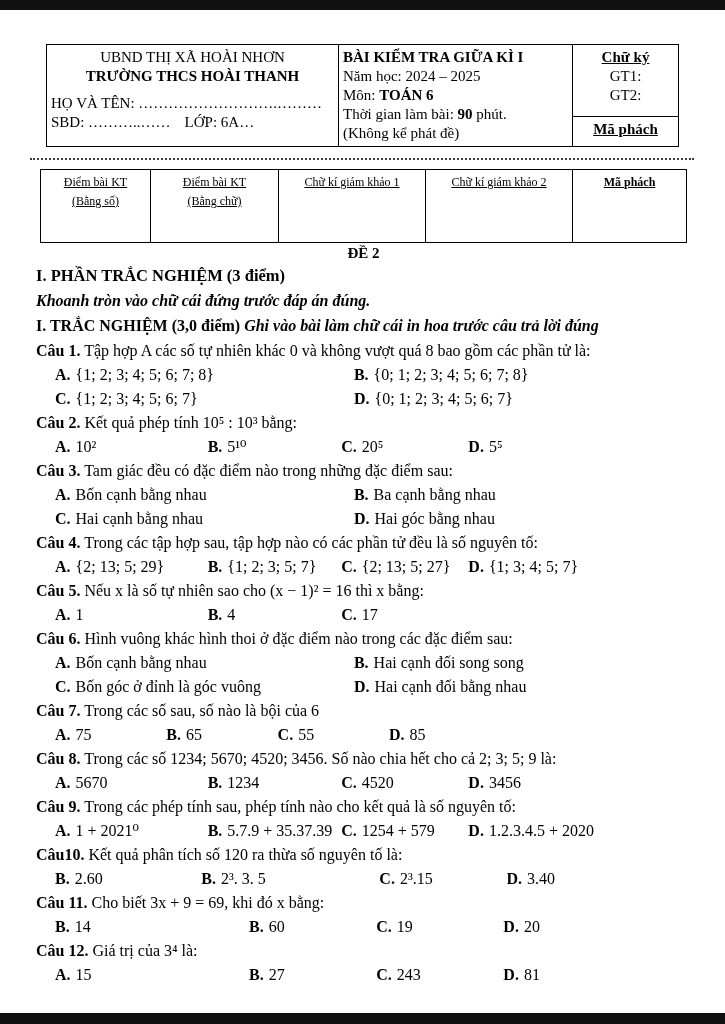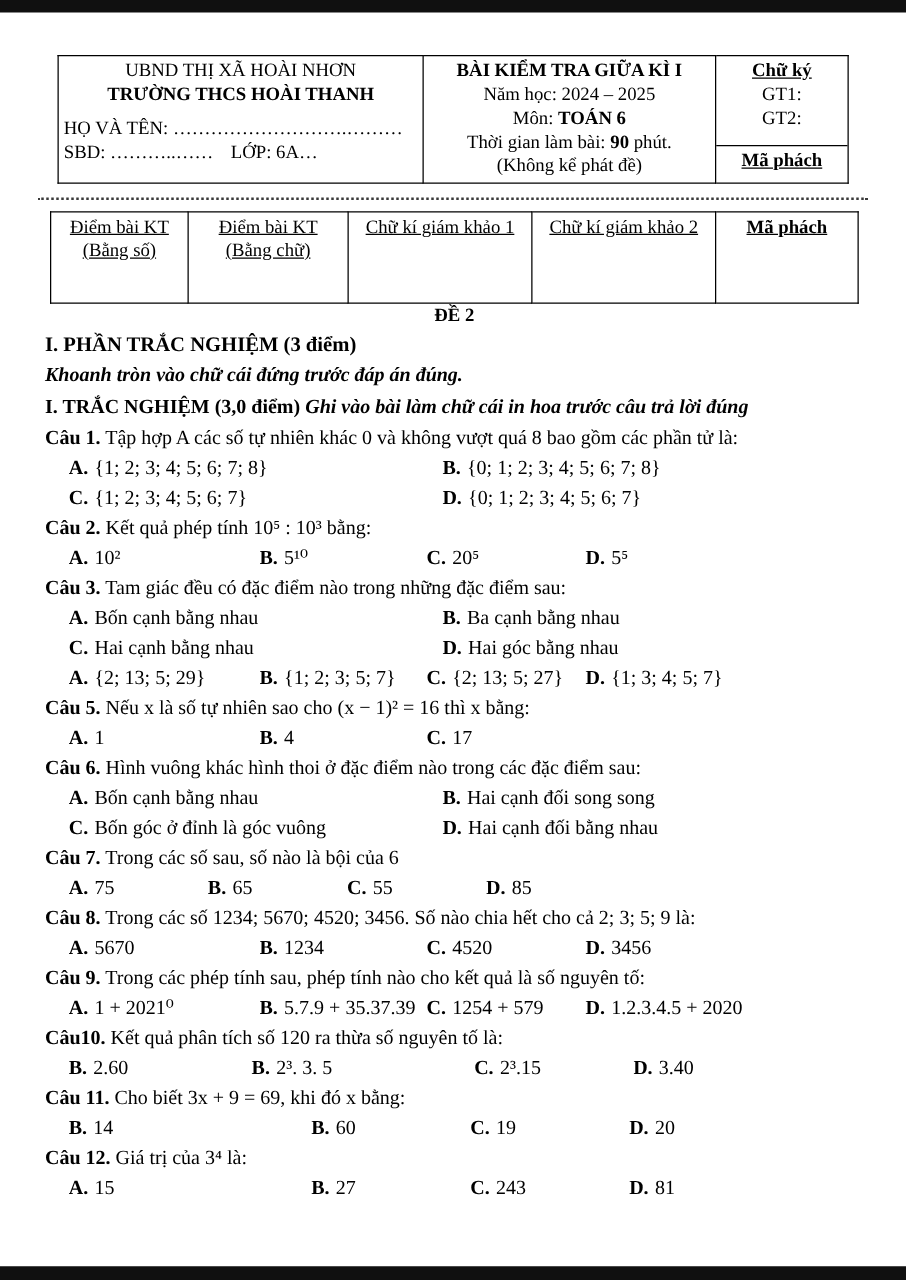--- a/index.html
+++ b/index.html
@@ -15,36 +15,36 @@
   .bar-top { top: 0; height: 10px; }
   .bar-bottom { bottom: 0; height: 11px; }
   .content { padding: 44px 34px 0 36px; }
 
   table { border-collapse: collapse; padding-left: 14px; }
 
   
   .header-table { width: 632px; margin-left: 10px; table-layout: fixed; }
   .header-table td { border: 1.5px solid #000; vertical-align: top; font-size: 15px; line-height: 19px; padding: 3px 4px; }
   .ht-left  { width: 292px; }
-  .ht-mid   { width: 234px; text-align: center; }
+  .ht-mid   { width: 234px; text-align: left; }
   .ht-right { width: 106px; padding: 0 !important; text-align: center; }
   .center { text-align: center; }
   .bold { font-weight: bold; }
   .underline { text-decoration: underline; }
   .name-line { margin-top: 8px; }
   .sbd-line span { margin-right: 14px; }
   .sig-top { padding: 3px 4px; min-height: 71px; }
   .sig-bottom { border-top: 1.5px solid #000; padding: 3px 4px 5px; }
 
   
   .dotline { border-top: 2px dotted #3a3a3a; margin: 11px 0 9px -6px; width: 664px; }
 
   
   .score-table { width: 646px; margin-left: 4px; table-layout: fixed; }
-  .score-table td { border: 1.5px solid #000; vertical-align: top; text-align: center; font-size: 15px; line-height: 19px; padding: 3px 2px; height: 73px; }
+  .score-table td { border: 1.5px solid #000; vertical-align: top; text-align: center; font-size: 12px; line-height: 19px; padding: 3px 2px; height: 73px; }
   .st-c1 { width: 110px; } .st-c2 { width: 128px; } .st-c3 { width: 147px; } .st-c4 { width: 147px; } .st-c5 { width: 114px; }
 
   
   .de-title { text-align: center; font-weight: bold; font-size: 15px; margin: 2px 0 1px; }
   p { margin: 0; }
   .sec1 { font-weight: bold; font-size: 16.5px; line-height: 25px; }
   .instr { font-weight: bold; font-style: italic; line-height: 25px; }
   .sec2 { line-height: 25px; }
   .bi { font-weight: bold; font-style: italic; text-align: center; }
 
@@ -161,20 +161,21 @@
         <div class="question">
           <p class="qline"><b>Câu 3.</b> <span>Tam giác đều có đặc điểm nào trong những đặc điểm sau:</span></p>
           <div class="opts two">
             <div class="opt"><b class="ol">A.</b><span>Bốn cạnh bằng nhau</span></div>
             <div class="opt"><b class="ol">B.</b><span>Ba cạnh bằng nhau</span></div>
             <div class="opt"><b class="ol">C.</b><span>Hai cạnh bằng nhau</span></div>
             <div class="opt"><b class="ol">D.</b><span>Hai góc bằng nhau</span></div>
           </div>
         </div>
         <div class="question">
+          <p class="qline"><b>Câu 4.</b> <span>Trong các tập hợp sau, tập hợp nào có các phần tử đều là số nguyên tố:</span></p>
           <div class="opts r4a">
             <div class="opt"><b class="ol">A.</b><span>{2; 13; 5; 29}</span></div>
             <div class="opt"><b class="ol">B.</b><span>{1; 2; 3; 5; 7}</span></div>
             <div class="opt"><b class="ol">C.</b><span>{2; 13; 5; 27}</span></div>
             <div class="opt"><b class="ol">D.</b><span>{1; 3; 4; 5; 7}</span></div>
           </div>
         </div>
         <div class="question">
           <p class="qline"><b>Câu 5.</b> <span>Nếu x là số tự nhiên sao cho (x − 1)² = 16 thì x bằng:</span></p>
           <div class="opts r4a">

